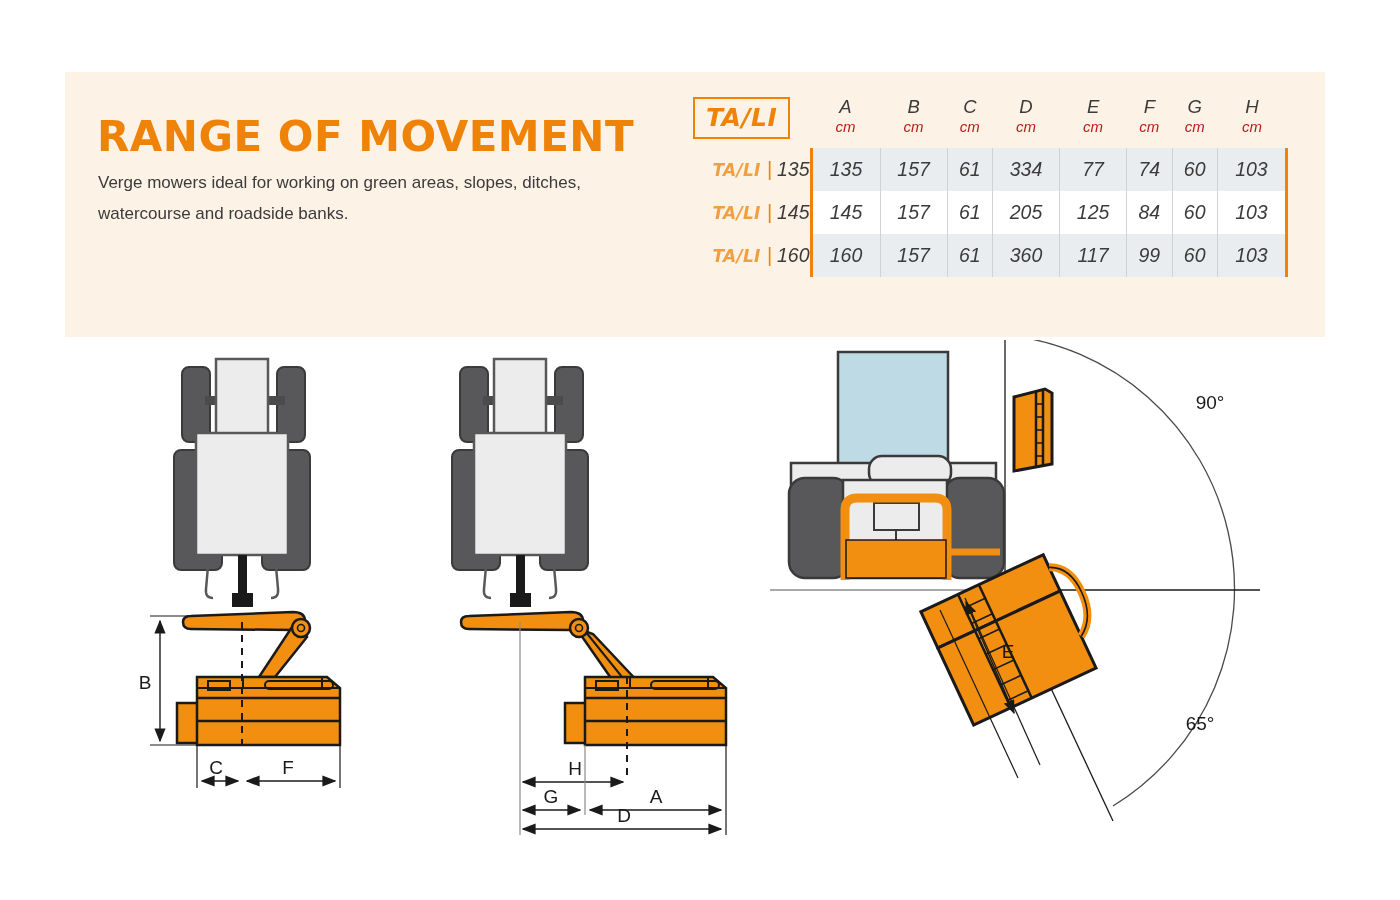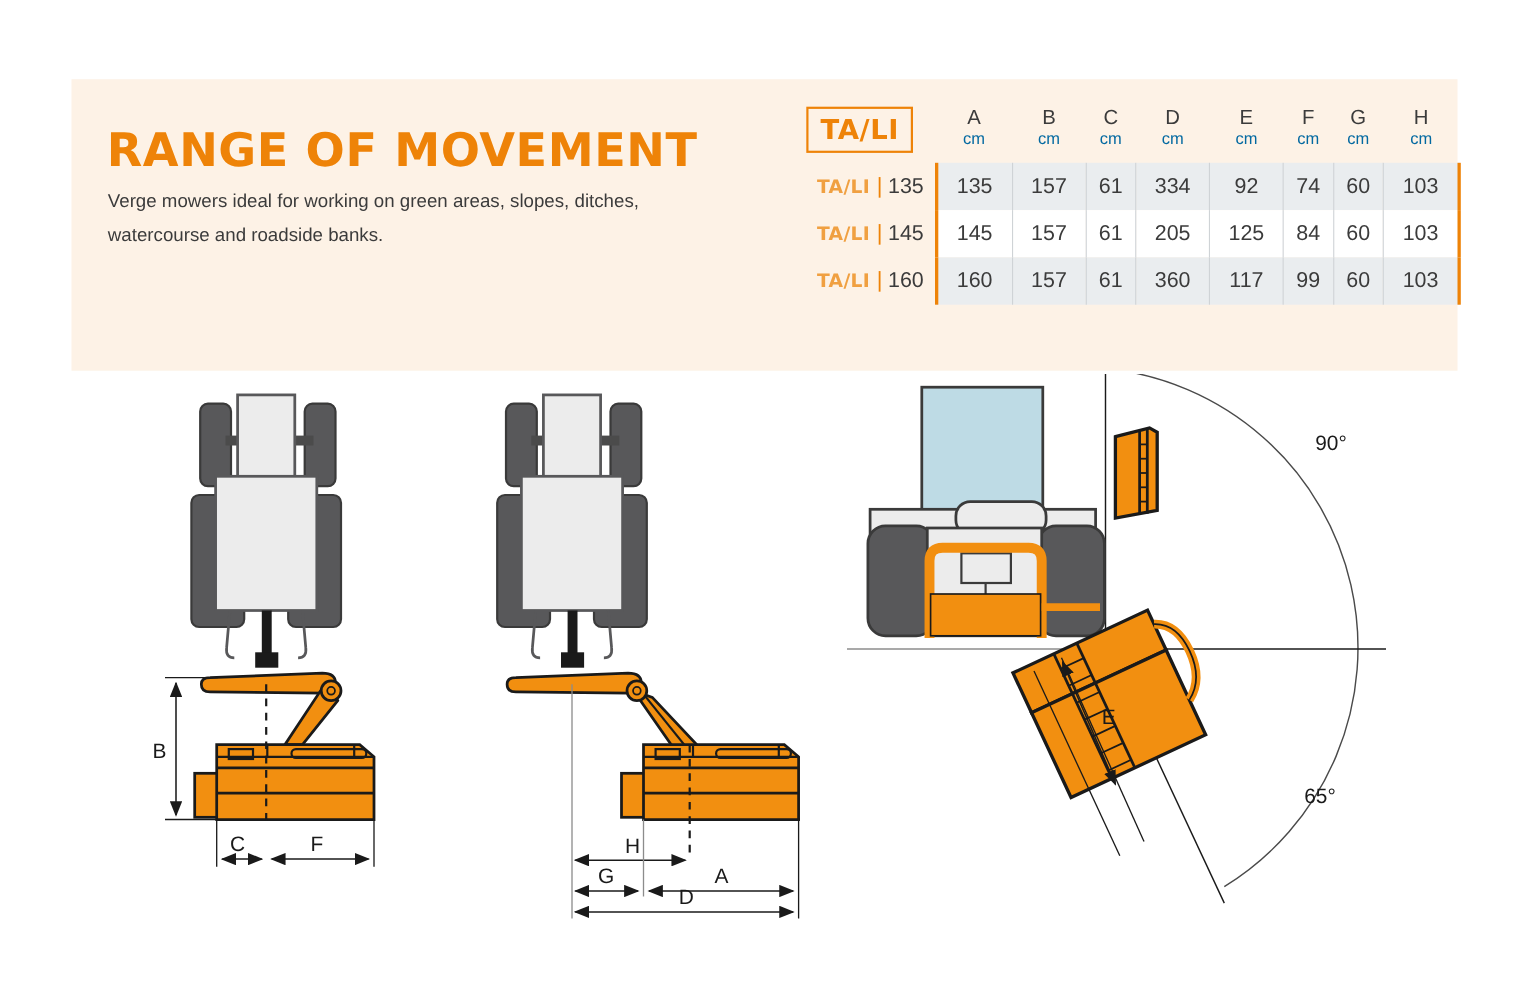--- a/index.html
+++ b/index.html
@@ -51,23 +51,24 @@
     width: 545px;
     font-size: 17px;
     line-height: 31px;
     color: #3b3b3b;
     font-family: "Liberation Sans", sans-serif;
   }
 
   
   .spec-table {
     position: absolute;
-    left: 668px;
+    left: 628px;
     top: 16px;
     width: 595px;
+    font-style: italic;
   }
   .spec-table table {
     border-collapse: collapse;
     width: 595px;
   }
   .spec-table td, .spec-table th {
     padding: 0;
     margin: 0;
   }
 
@@ -93,21 +94,21 @@
     font-size: 18.5px;
     color: #3b3b3b;
     font-family: "Liberation Sans", sans-serif;
     padding-bottom: 2px;
     height: 30px;
     vertical-align: bottom;
   }
   .col-unit {
     text-align: center;
     font-size: 15px;
-    color: #0369a1;
+    color: #b91c1c;
     font-family: "Liberation Sans", sans-serif;
     height: 30px;
     vertical-align: top;
     padding-top: 4px;
   }
 
   .data-row td {
     height: 43px;
   }
   .data-row .label-cell {
@@ -145,21 +146,21 @@
   }
   .data-row .val.first {
     border-left: 3px solid #ee8308;
   }
   .data-row .val.last-edge {
     border-right: 3px solid #ee8308;
     margin-top: 32px;
   }
   .row-odd td.val { background: #eaedef; }
   .row-even td.val { background: #ffffff; }
-  .row-odd td.label-cell, .row-even td.label-cell { background: #fdf2e6; text-align: center; }
+  .row-odd td.label-cell, .row-even td.label-cell { background: #fdf2e6; }
 
   
   .drawings {
     position: absolute;
     left: 0;
     top: 340px;
     width: 1400px;
     height: 560px;
   }
   svg { display: block; }
@@ -213,21 +214,21 @@
         </tr>
 
         <tr class="data-row row-odd">
           <td class="label-cell">
             <span class="lbl-tali">TA/LI</span><span class="lbl-pipe">|</span><span class="lbl-num">135</span>
           </td>
           <td class="val first">135</td>
           <td class="val">157</td>
           <td class="val">61</td>
           <td class="val">334</td>
-          <td class="val">92</td>
+          <td class="val">77</td>
           <td class="val">74</td>
           <td class="val">60</td>
           <td class="val last-edge">103</td>
         </tr>
 
         <tr class="data-row row-even">
           <td class="label-cell">
             <span class="lbl-tali">TA/LI</span><span class="lbl-pipe">|</span><span class="lbl-num">145</span>
           </td>
           <td class="val first">145</td>

